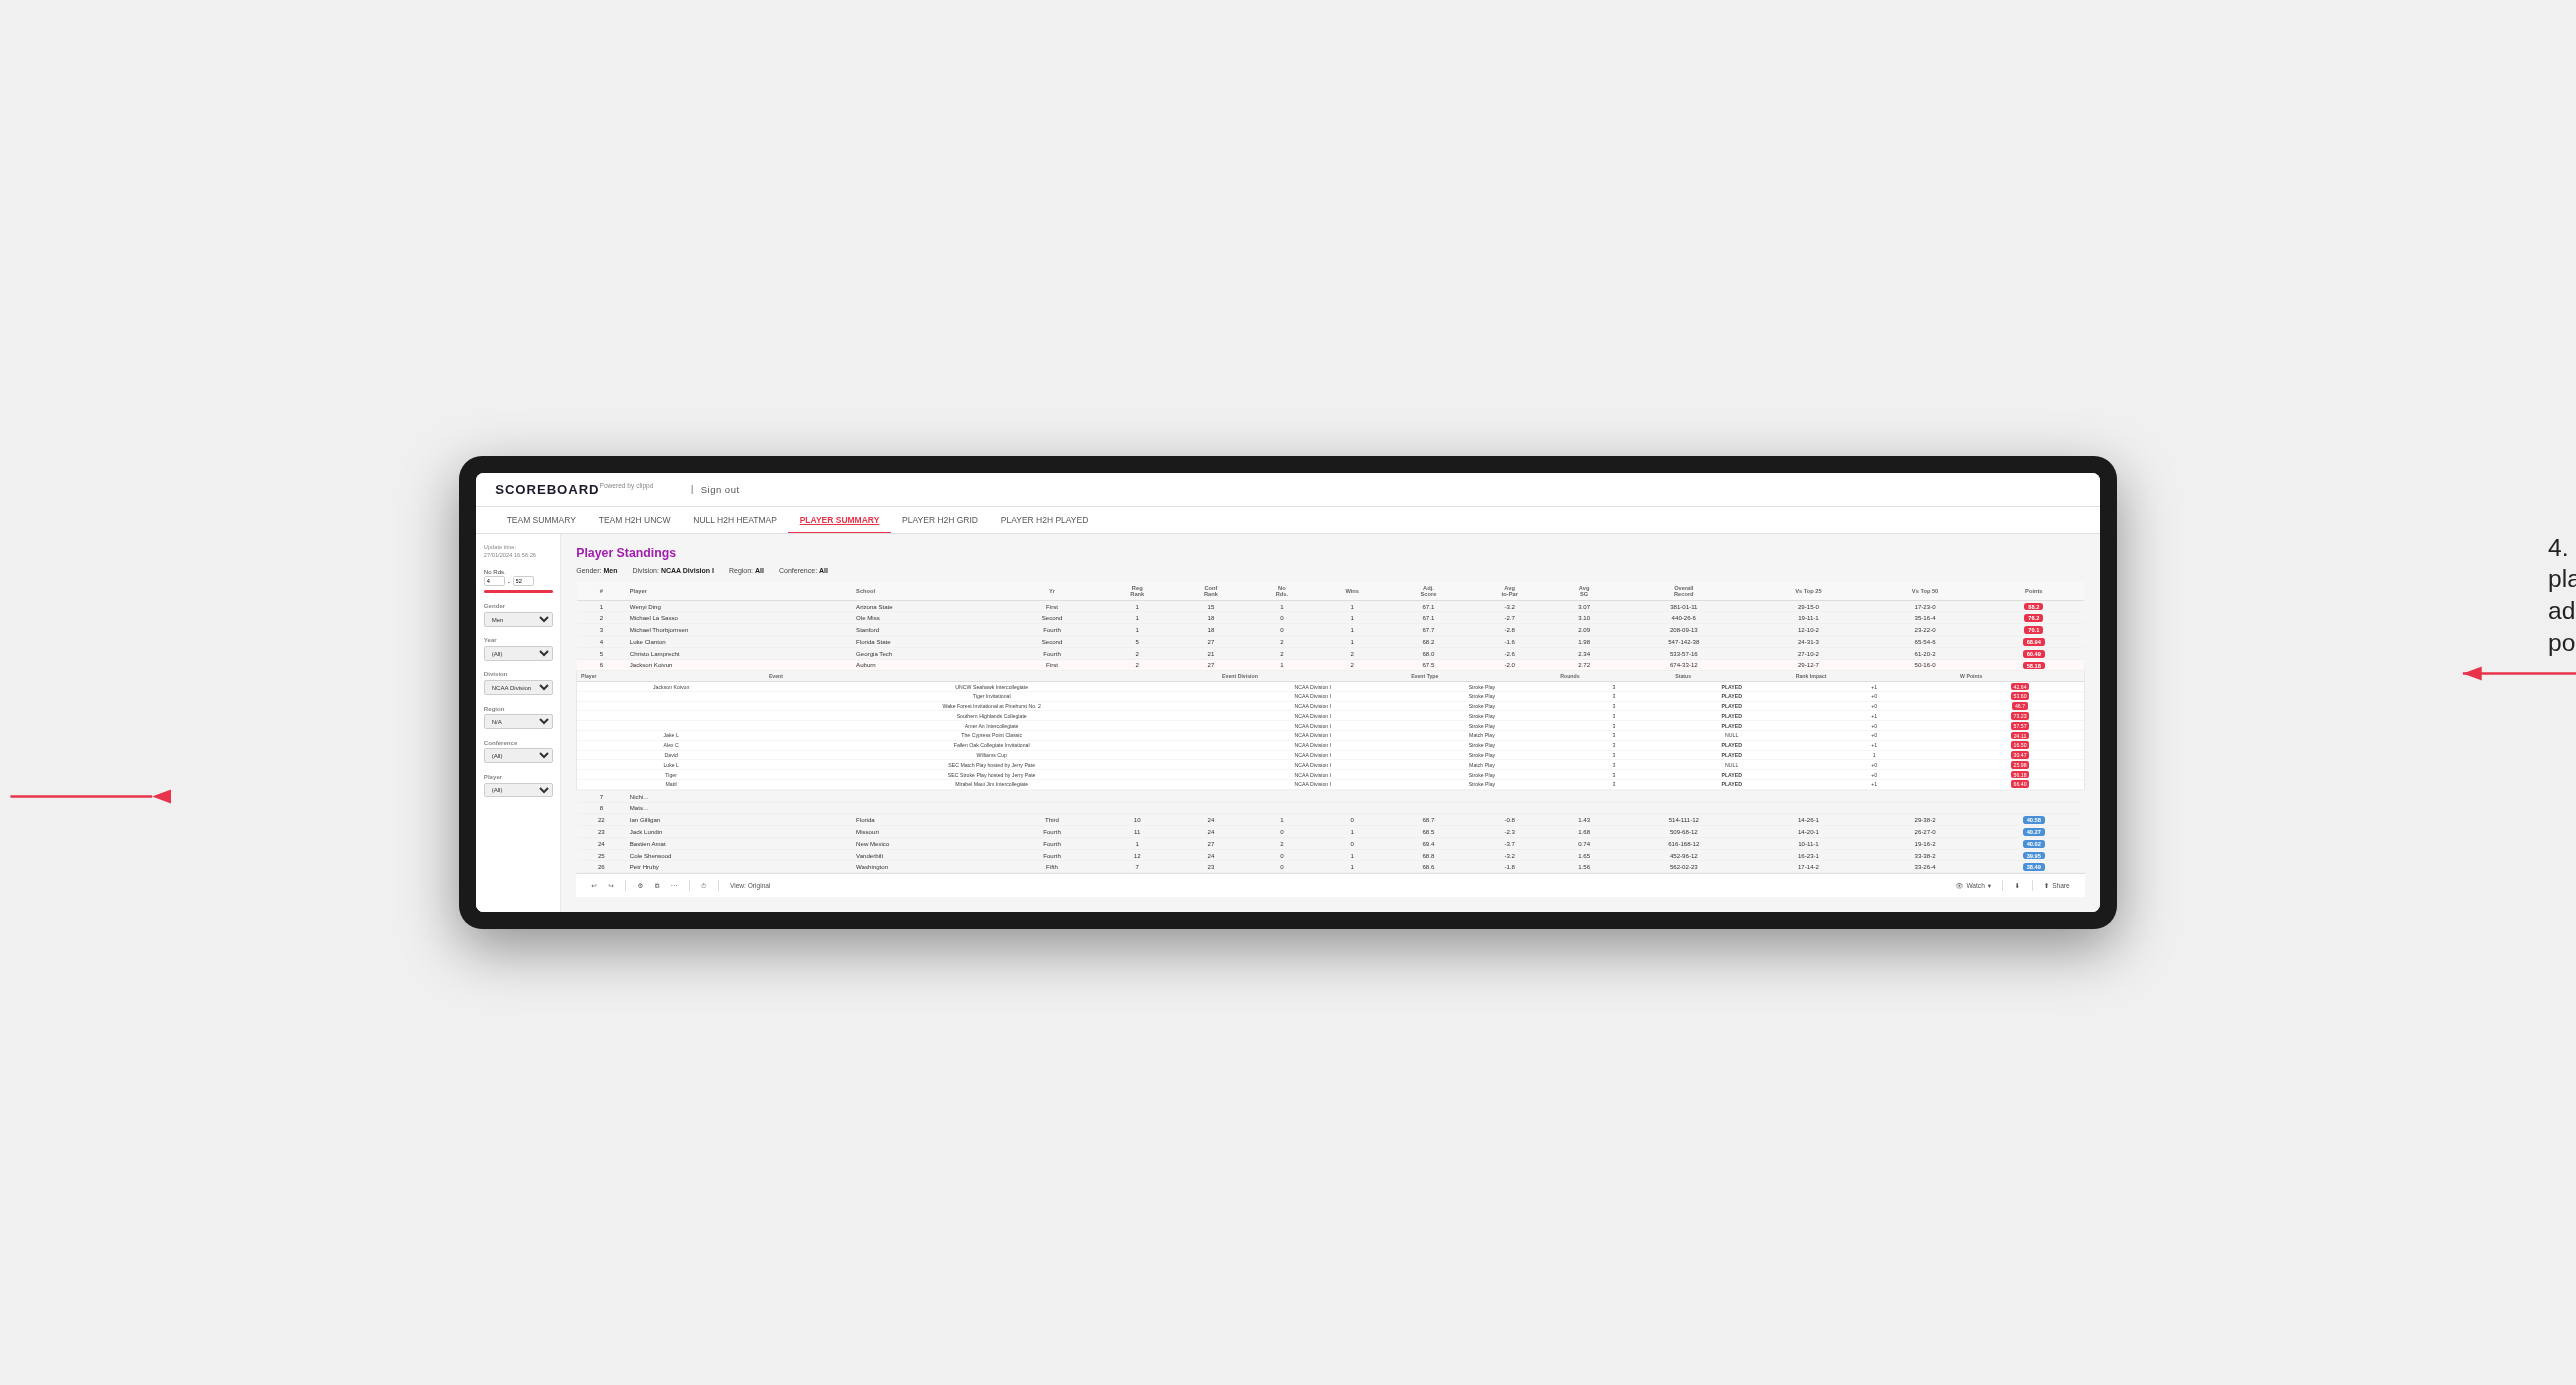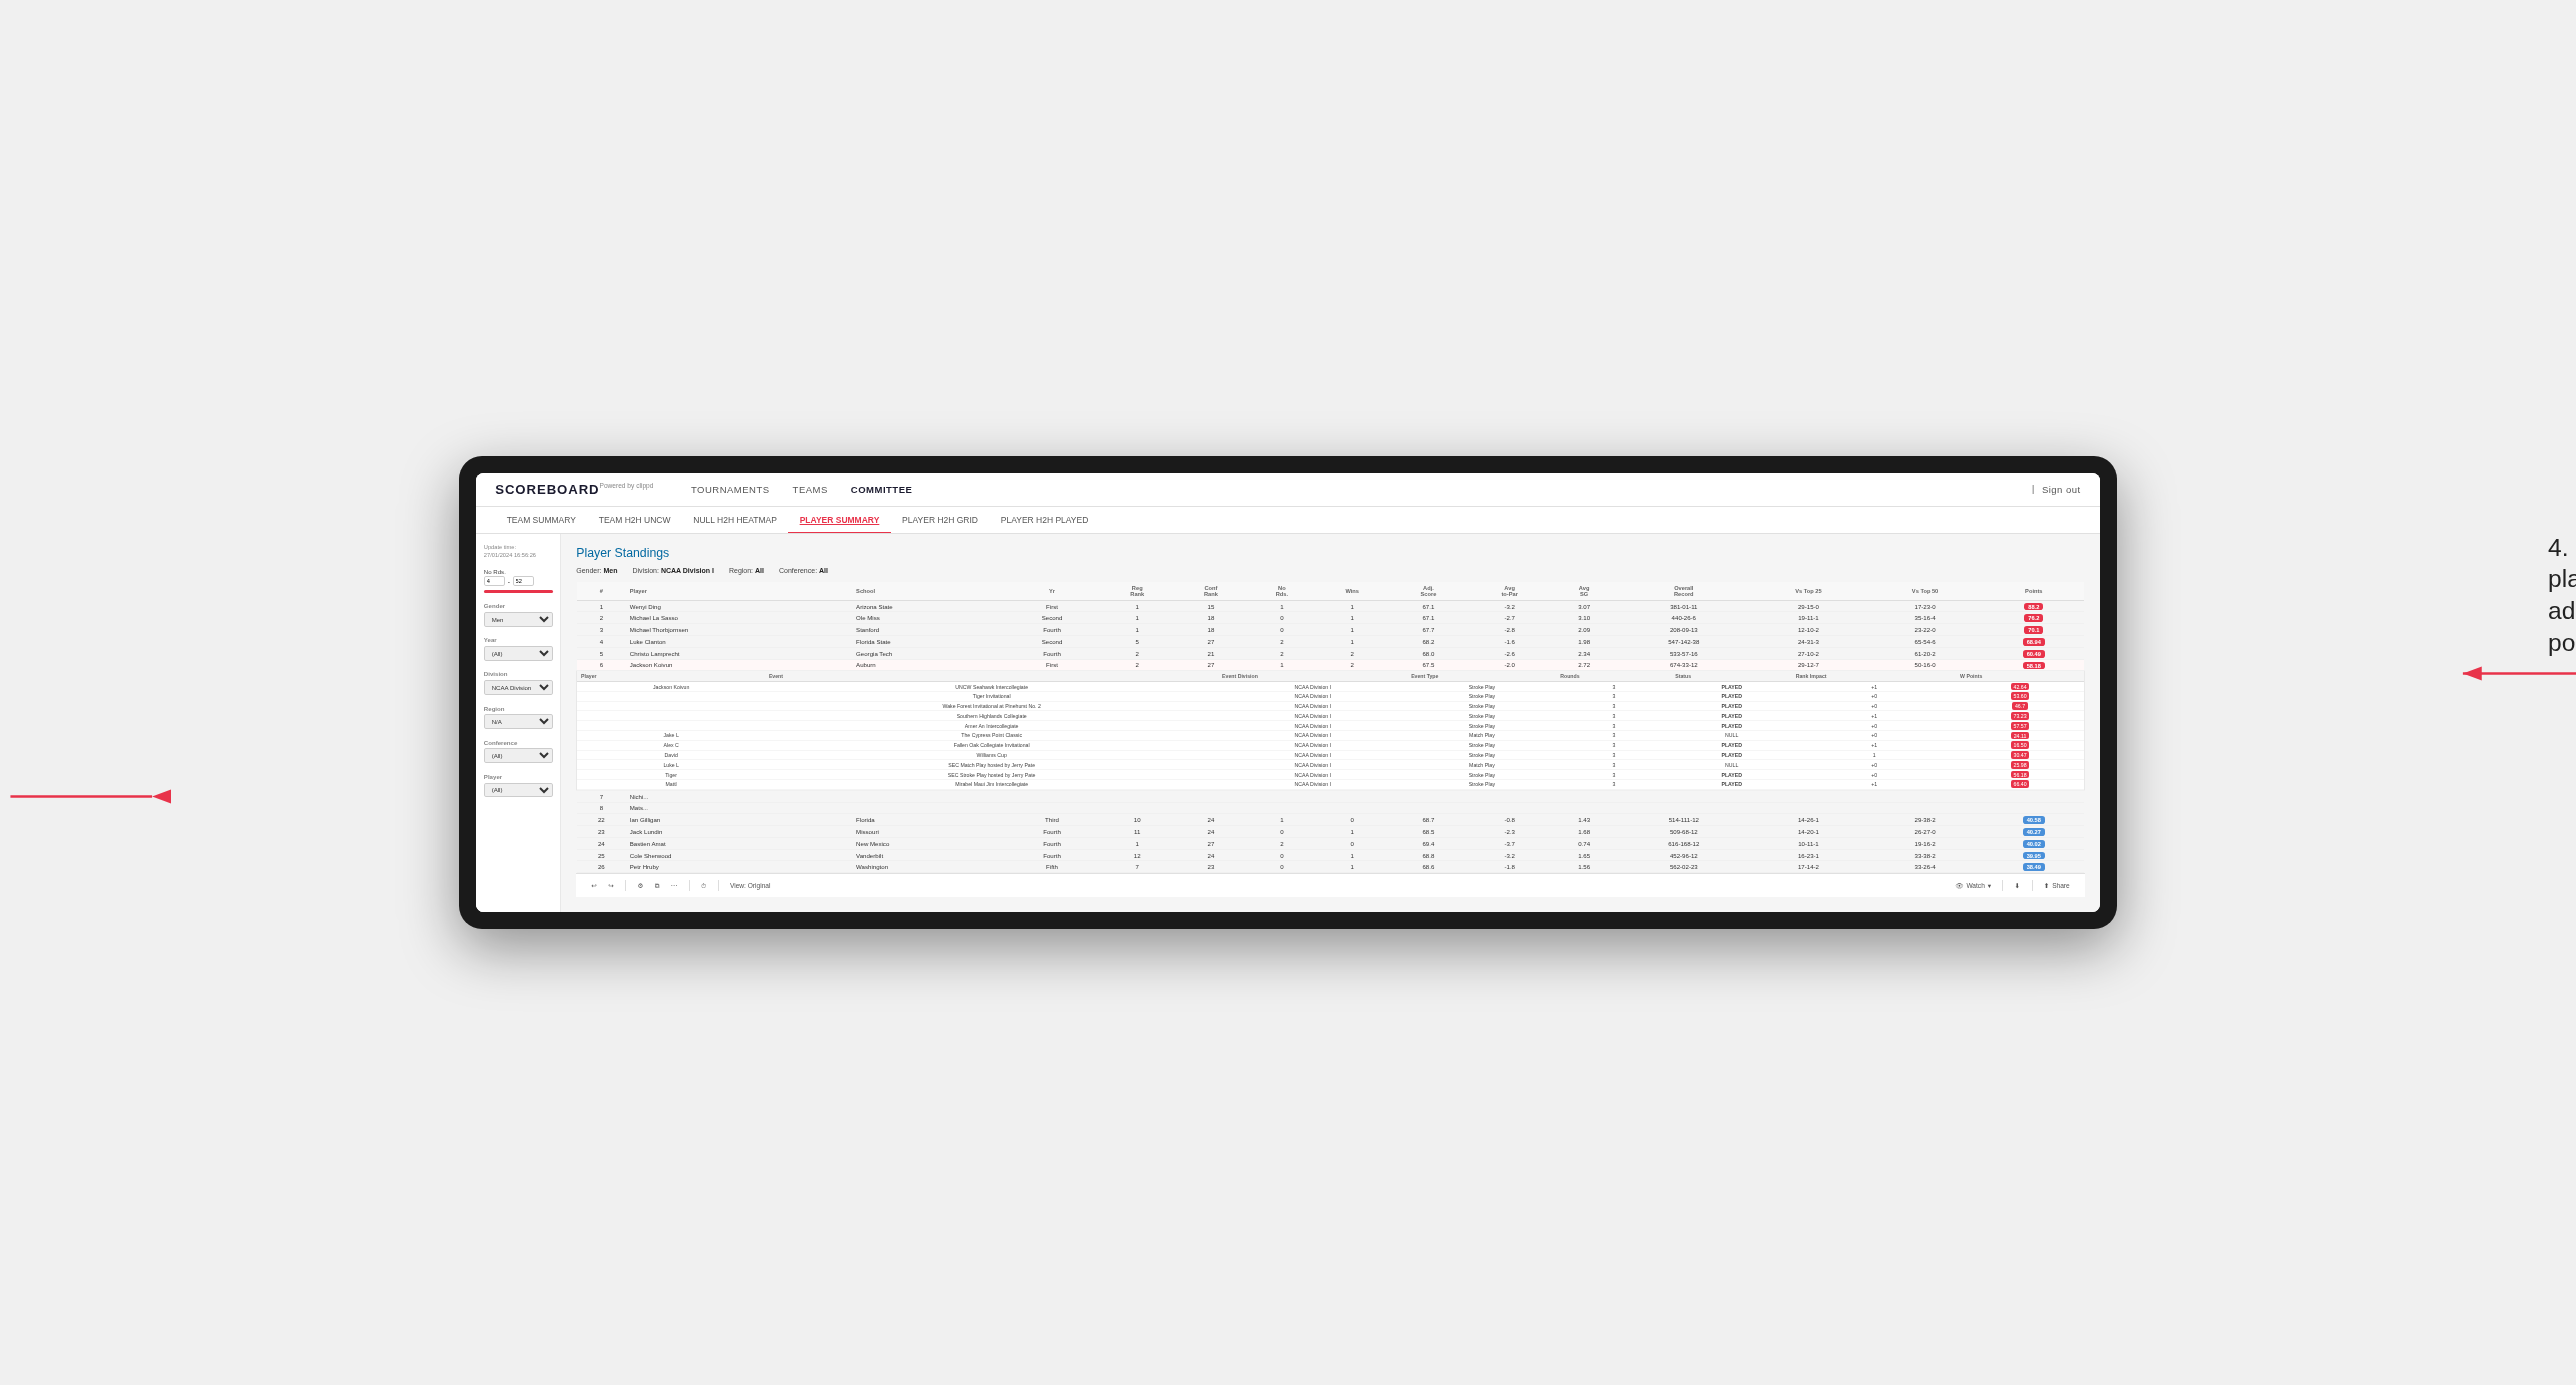--- a/index.html
+++ b/index.html
@@ -200,22 +200,22 @@
 
     
     .content-area {
       flex: 1;
       padding: 11.4px 15px;
       overflow: auto;
     }
 
     .section-title {
       font-size: 12.3px;
-      font-weight: 400;
-      color: #0369a1;
+      font-weight: 700;
+      color: #a21caf;
       margin-bottom: 7.6px;
     }
 
     .filter-row {
       display: flex;
       gap: 15px;
       margin-bottom: 7.6px;
       font-size: 7px;
       color: #444;
       align-items: center;
@@ -418,25 +418,20 @@
       <path d="M 10,30 L 160,30" stroke="#e8334a" stroke-width="2.5" fill="none" marker-end="url(#arrowhead-l)"></path>
     </svg>
 
     <div class="tablet-frame">
       <div class="tablet-screen">
 
         <div class="app-header">
           <div class="logo-area">
             <span class="logo-text">SCOREBOARD</span>
             <span class="logo-sub">Powered by clippd</span>
-          </div>
-          <div class="nav-items">
-            <span class="nav-item">TOURNAMENTS</span>
-            <span class="nav-item">TEAMS</span>
-            <span class="nav-item active">COMMITTEE</span>
           </div>
           <div class="header-right">
             <span>|</span>
             <span class="nav-item">Sign out</span>
           </div>
         </div>
 
         <div class="sub-nav">
           <span class="sub-nav-item">TEAM SUMMARY</span>
           <span class="sub-nav-item">TEAM H2H UNCW</span>

